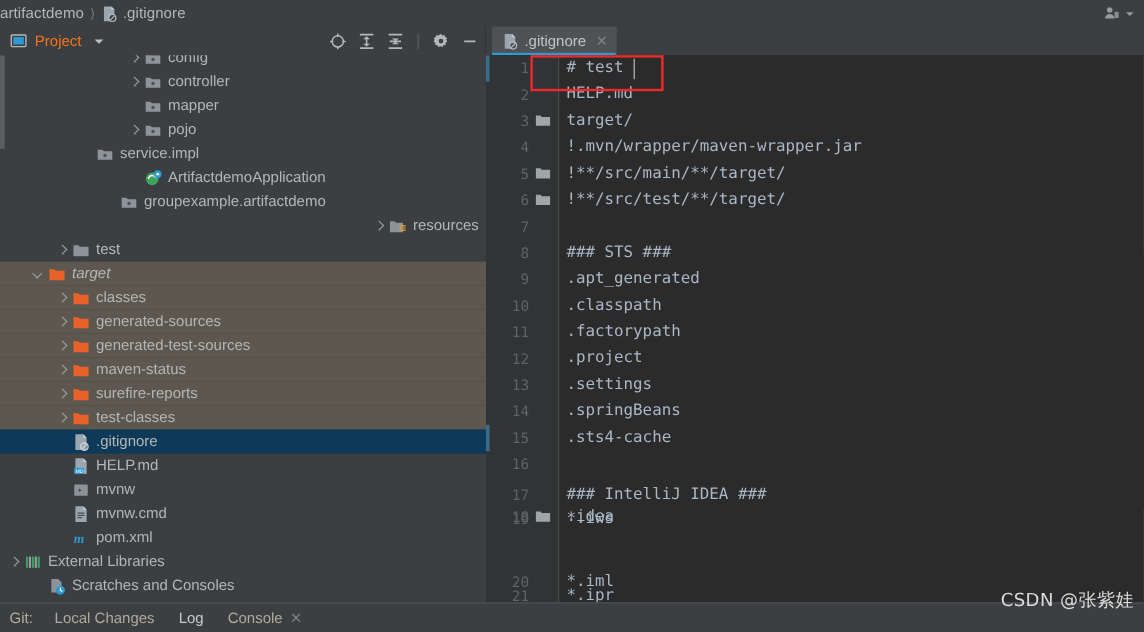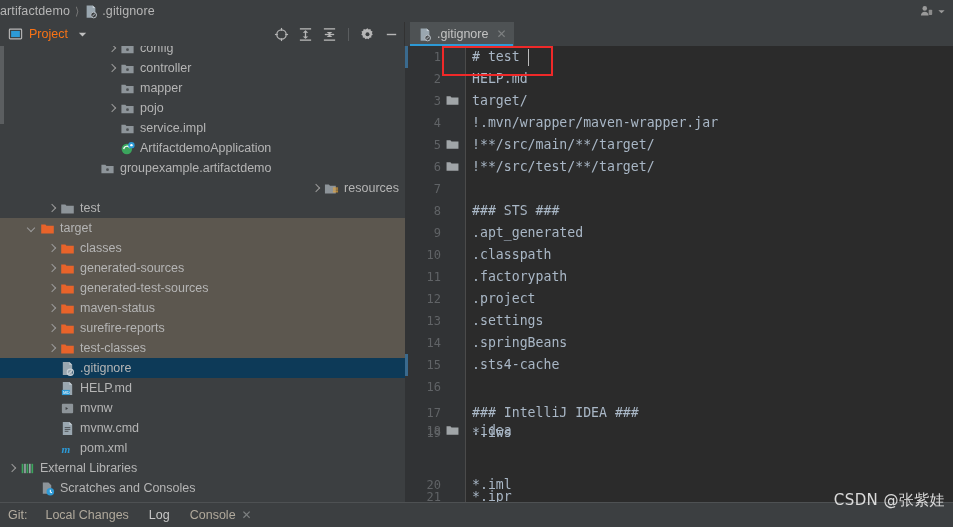--- a/index.html
+++ b/index.html
@@ -228,21 +228,21 @@
           <span class="lbl">mapper</span>
         </div>
         <div class="row" style="padding-left: 106px;">
           <span class="arrow right"></span>
           <span class="ico"><svg width="15" height="15" viewBox="0 0 16 16">
               <path d="M1.5 4h4.2l1.2 1.4h7.6v7.6H1.5z" fill="#8d9499"></path>
               <circle cx="8" cy="9.2" r="1.5" fill="#4c5053"></circle>
             </svg></span>
           <span class="lbl">pojo</span>
         </div>
-        <div class="row" style="padding-left: 106px;">
+        <div class="row" style="padding-left: 66px;">
           <span class="arrow"></span>
           <span class="ico"><svg width="15" height="15" viewBox="0 0 16 16">
               <path d="M1.5 4h4.2l1.2 1.4h7.6v7.6H1.5z" fill="#8d9499"></path>
               <circle cx="8" cy="9.2" r="1.5" fill="#4c5053"></circle>
             </svg></span>
           <span class="lbl">service.impl</span>
         </div>
         <div class="row" style="padding-left: 106px;">
           <span class="arrow"></span>
           <span class="ico"><svg width="15" height="15" viewBox="0 0 16 16">
@@ -271,21 +271,21 @@
             </svg></span>
           <span class="lbl">resources</span>
         </div>
         <div class="row" style="padding-left: 46px;">
           <span class="arrow right"></span>
           <span class="ico"><svg width="15" height="15" viewBox="0 0 16 16">
               <path d="M1.3 3.6h4.4l1.2 1.4h7.8v8.4H1.3z" fill="#8d9499"></path>
             </svg></span>
           <span class="lbl">test</span>
         </div>
-        <div class="row excluded" style="padding-left: 26px;">
+        <div class="row excluded" style="padding-left: 26px; font-style: italic;">
           <span class="arrow down"></span>
           <span class="ico"><svg width="15" height="15" viewBox="0 0 16 16">
               <path d="M1.3 3.6h4.4l1.2 1.4h7.8v8.4H1.3z" fill="#e8632a"></path>
             </svg></span>
           <span class="lbl">target</span>
         </div>
         <div class="row excluded" style="padding-left: 46px;">
           <span class="arrow right"></span>
           <span class="ico"><svg width="15" height="15" viewBox="0 0 16 16">
               <path d="M1.3 3.6h4.4l1.2 1.4h7.8v8.4H1.3z" fill="#e8632a"></path>

